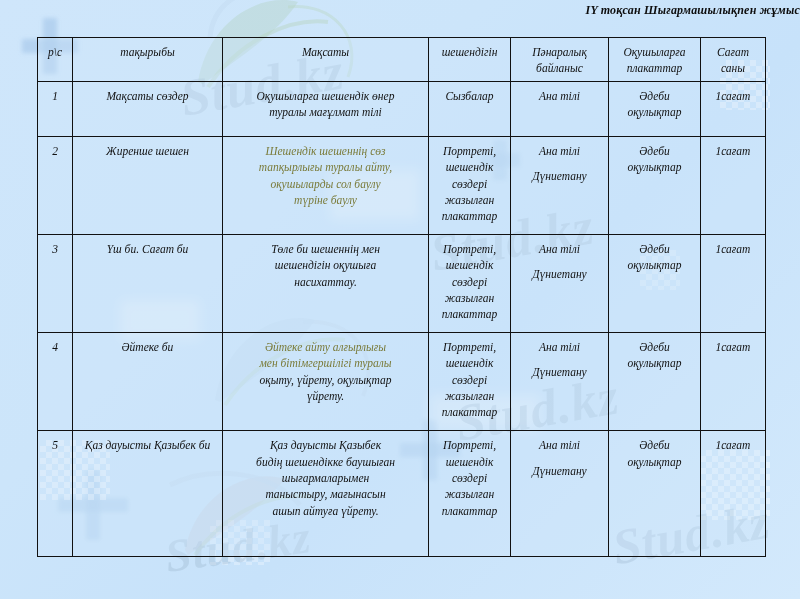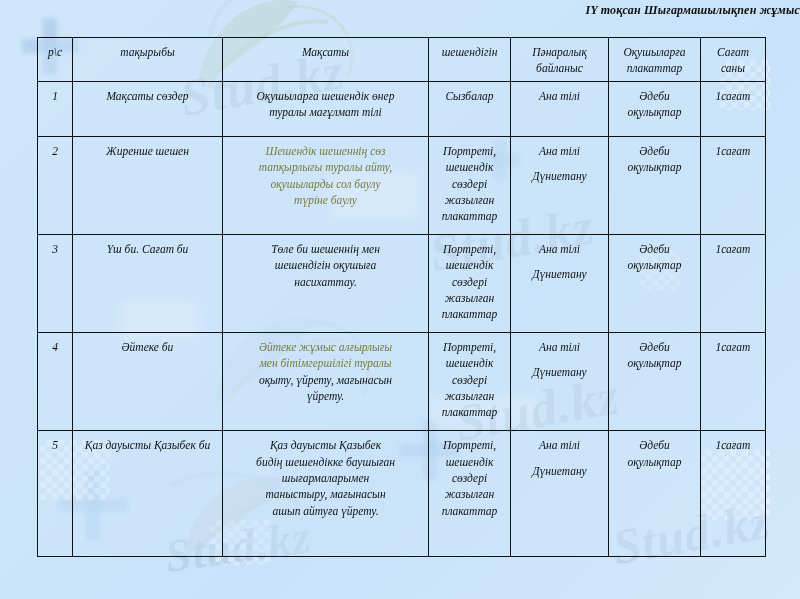--- a/index.html
+++ b/index.html
@@ -315,23 +315,23 @@
           </td>
         </tr>
         <tr style="height: 16%;">
           <td class="t-center">
             <span class="cell-line blk">4</span>
           </td>
           <td class="t-center">
             <span class="cell-line blk">Әйтеке би</span>
           </td>
           <td class="t-left">
-            <span class="cell-line olive">Әйтеке жұмыс алғырлығы</span>
+            <span class="cell-line olive">Әйтеке айту алғырлығы</span>
             <span class="cell-line olive">мен бітімгершілігі туралы</span>
-            <span class="cell-line blk">оқыту,  үйрету, мағынасын</span>
+            <span class="cell-line blk">оқыту,  үйрету, оқулықтар</span>
             <span class="cell-line blk">үйрету.</span>
           </td>
           <td class="t-center">
             <span class="cell-line blk">Портреті,</span>
             <span class="cell-line blk">шешендік сөздері</span>
             <span class="cell-line blk">жазылған</span>
             <span class="cell-line blk">плакаттар</span>
           </td>
           <td class="t-center">
             <span class="cell-line blk">Ана тілі</span>

